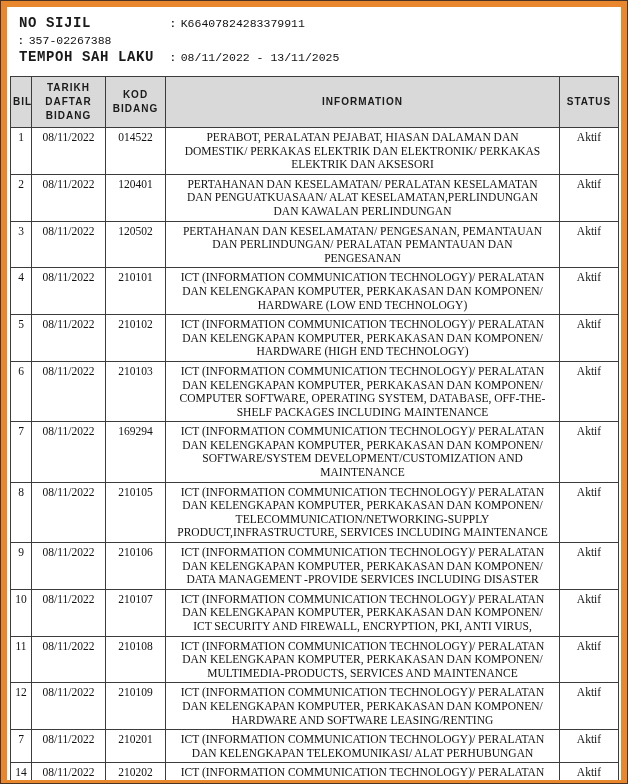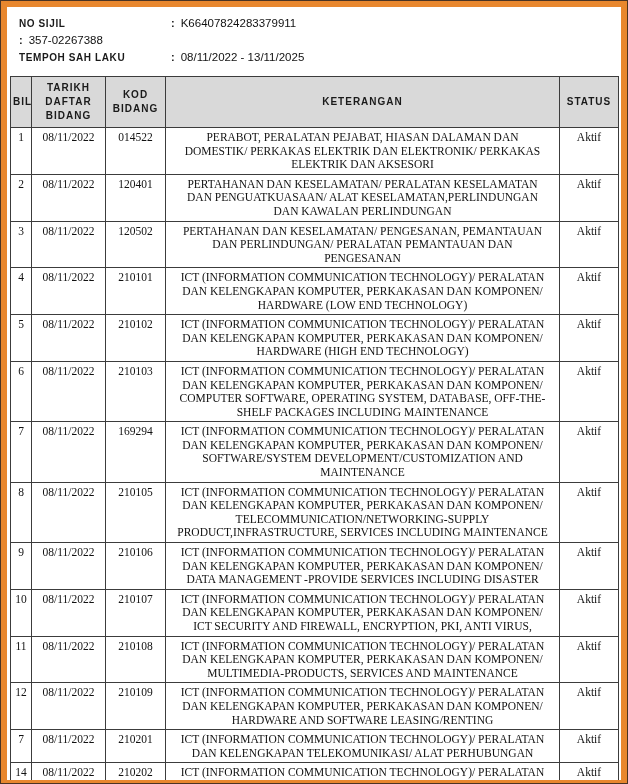--- a/index.html
+++ b/index.html
@@ -20,32 +20,33 @@
     background: #fff;
     padding: 4px 2px 0 2px;
   }
 
   
   .info { margin: 4px 0 10px 10px; }
   .info-row { display: flex; align-items: baseline; line-height: 17px; }
   .info-label {
     width: 152px;
     font-weight: bold;
-    font-size: 10px;
+    font-size: 14px;
     letter-spacing: 0.6px;
     color: #1a1a1a;
+    font-family: Liberation Mono, monospace;
   }
   .info-sep {
     font-weight: bold;
     font-size: 11px;
     margin-right: 6px;
     color: #1a1a1a;
   }
   .info-value {
-    font-family: Liberation Sans, sans-serif;
+    font-family: Liberation Mono, monospace;
     font-size: 11.5px;
     color: #111;
   }
 
   
   table.cert {
     border-collapse: collapse;
     table-layout: fixed;
     width: 608px;
     margin-left: 1px;
@@ -111,21 +112,21 @@
         <col style="width:59px">
       </colgroup>
       <thead>
         <tr>
           <th>BIL</th>
           <th>TARIKH
 DAFTAR
 BIDANG</th>
           <th>KOD
 BIDANG</th>
-          <th>KETERANGAN</th>
+          <th>INFORMATION</th>
           <th>STATUS</th>
         </tr>
       </thead>
       <tbody>
           <tr>
     <td class="c-bil">1</td>
     <td class="c-date">08/11/2022</td>
     <td class="c-kod">014522</td>
     <td class="c-ket">PERABOT, PERALATAN PEJABAT, HIASAN DALAMAN DAN
 DOMESTIK/ PERKAKAS ELEKTRIK DAN ELEKTRONIK/ PERKAKAS

